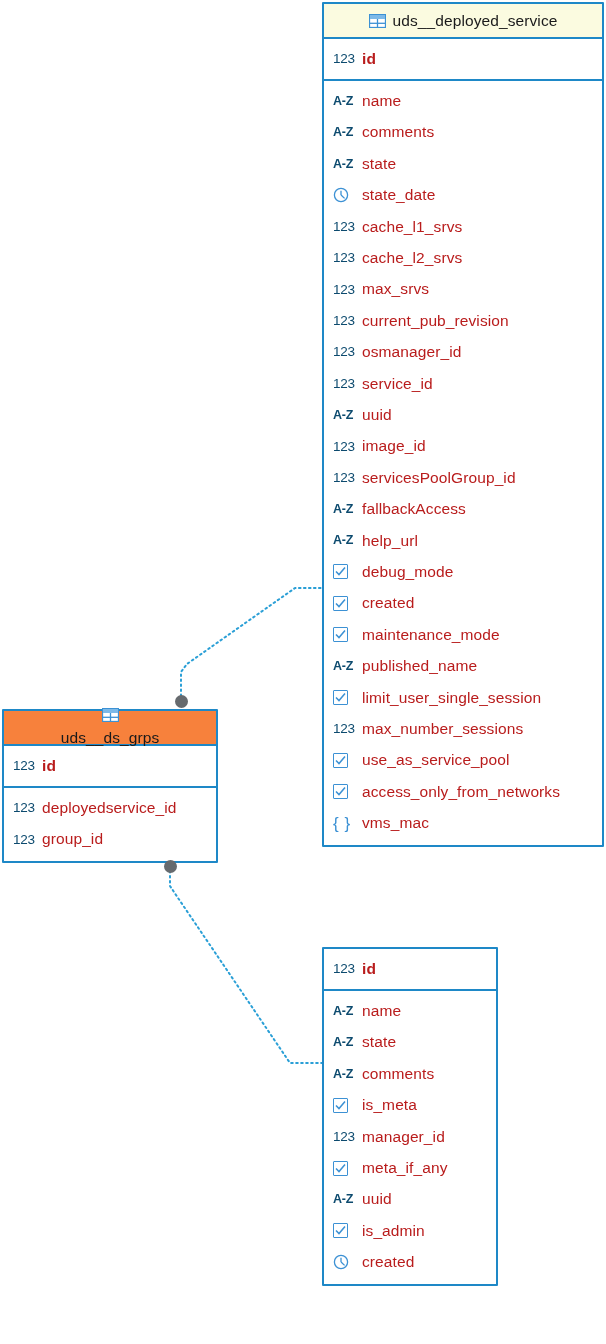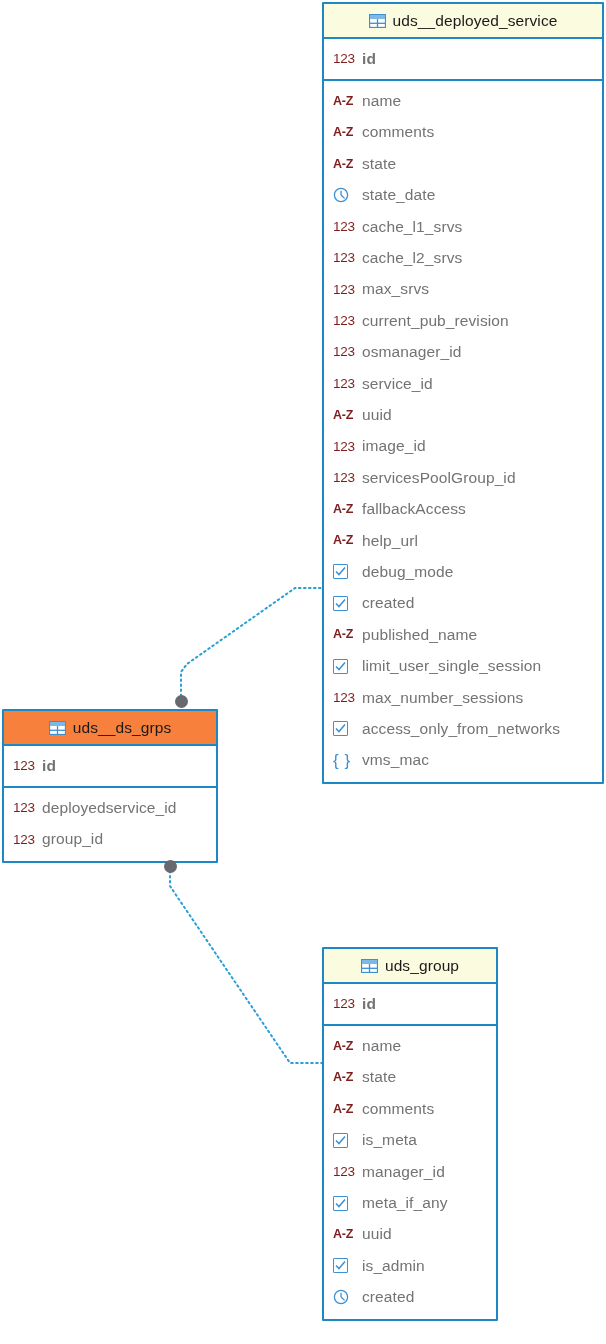--- a/index.html
+++ b/index.html
@@ -46,20 +46,21 @@
     border-bottom: 2px solid #1e88c7;
     height: 35px;
     display: flex;
     align-items: center;
     justify-content: center;
     gap: 7px;
     padding: 0 8px;
   }
   .entity-header.selected {
     background: #f7813c;
+    flex-direction: column;
   }
 
   .entity-title {
     font-size: 15.5px;
     color: #1a1a1a;
     letter-spacing: 0.1px;
     white-space: nowrap;
   }
 
   .table-icon {
@@ -85,38 +86,38 @@
     align-items: center;
     gap: 8px;
     height: 31.4px;
     padding: 0 9px;
     box-sizing: border-box;
     white-space: nowrap;
   }
 
   .field-name {
     font-size: 15.5px;
-    color: #737373;
+    color: #b91c1c;
     letter-spacing: 0.1px;
   }
   .field-row.pk .field-name {
     font-weight: bold;
   }
 
   .type-icon {
     flex: 0 0 auto;
     width: 21px;
     height: 19px;
     display: flex;
     align-items: center;
     justify-content: flex-start;
   }
 
   .type-text {
-    color: #7f1d1d;
+    color: #0c4a6e;
     font-size: 13.5px;
     font-family: "Liberation Sans", sans-serif;
     line-height: 1;
     letter-spacing: -0.2px;
   }
   .type-text.az {
     font-weight: bold;
     font-size: 12.5px;
   }
   .type-text.brace {
@@ -283,39 +284,59 @@
             <span class="chk">
               <svg width="11" height="11" viewBox="0 0 11 11">
                 <polyline points="1,5.4 4,8.6 10,1.6" fill="none" stroke="#3c91d4" stroke-width="1.5"></polyline>
               </svg>
             </span>
           </span>
         <span class="field-name">created</span>
       </div>
       <div class="field-row">
         <span class="type-icon">
+            <span class="chk">
+              <svg width="11" height="11" viewBox="0 0 11 11">
+                <polyline points="1,5.4 4,8.6 10,1.6" fill="none" stroke="#3c91d4" stroke-width="1.5"></polyline>
+              </svg>
+            </span>
+          </span>
+        <span class="field-name">maintenance_mode</span>
+      </div>
+      <div class="field-row">
+        <span class="type-icon">
             <span class="type-text az">A-Z</span>
           </span>
         <span class="field-name">published_name</span>
       </div>
       <div class="field-row">
         <span class="type-icon">
             <span class="chk">
               <svg width="11" height="11" viewBox="0 0 11 11">
                 <polyline points="1,5.4 4,8.6 10,1.6" fill="none" stroke="#3c91d4" stroke-width="1.5"></polyline>
               </svg>
             </span>
           </span>
         <span class="field-name">limit_user_single_session</span>
       </div>
       <div class="field-row">
         <span class="type-icon">
             <span class="type-text">123</span>
           </span>
         <span class="field-name">max_number_sessions</span>
+      </div>
+      <div class="field-row">
+        <span class="type-icon">
+            <span class="chk">
+              <svg width="11" height="11" viewBox="0 0 11 11">
+                <polyline points="1,5.4 4,8.6 10,1.6" fill="none" stroke="#3c91d4" stroke-width="1.5"></polyline>
+              </svg>
+            </span>
+          </span>
+        <span class="field-name">use_as_service_pool</span>
       </div>
       <div class="field-row">
         <span class="type-icon">
             <span class="chk">
               <svg width="11" height="11" viewBox="0 0 11 11">
                 <polyline points="1,5.4 4,8.6 10,1.6" fill="none" stroke="#3c91d4" stroke-width="1.5"></polyline>
               </svg>
             </span>
           </span>
         <span class="field-name">access_only_from_networks</span>
@@ -357,29 +378,20 @@
       <div class="field-row">
         <span class="type-icon">
             <span class="type-text">123</span>
           </span>
         <span class="field-name">group_id</span>
       </div>
     </div>
   </div>
 
   <div class="entity" id="entity-2" style="left:322px; top:947px; width:176px;">
-    <div class="entity-header">
-      <svg class="table-icon" viewBox="0 0 17 14">
-        <rect x="0.5" y="0.5" width="16" height="13" fill="#ffffff" stroke="#3c91d4" stroke-width="1.3"></rect>
-        <rect x="1" y="1" width="15" height="4" fill="#7db9e8"></rect>
-        <line x1="8.5" y1="5" x2="8.5" y2="13.5" stroke="#3c91d4" stroke-width="1.3"></line>
-        <line x1="1" y1="9.3" x2="16" y2="9.3" stroke="#3c91d4" stroke-width="1.3"></line>
-      </svg>
-      <span class="entity-title">uds_group</span>
-    </div>
     <div class="pk-block">
       <div class="field-row pk">
         <span class="type-icon">
             <span class="type-text">123</span>
           </span>
         <span class="field-name">id</span>
       </div>
     </div>
     <div class="field-block">
       <div class="field-row">

